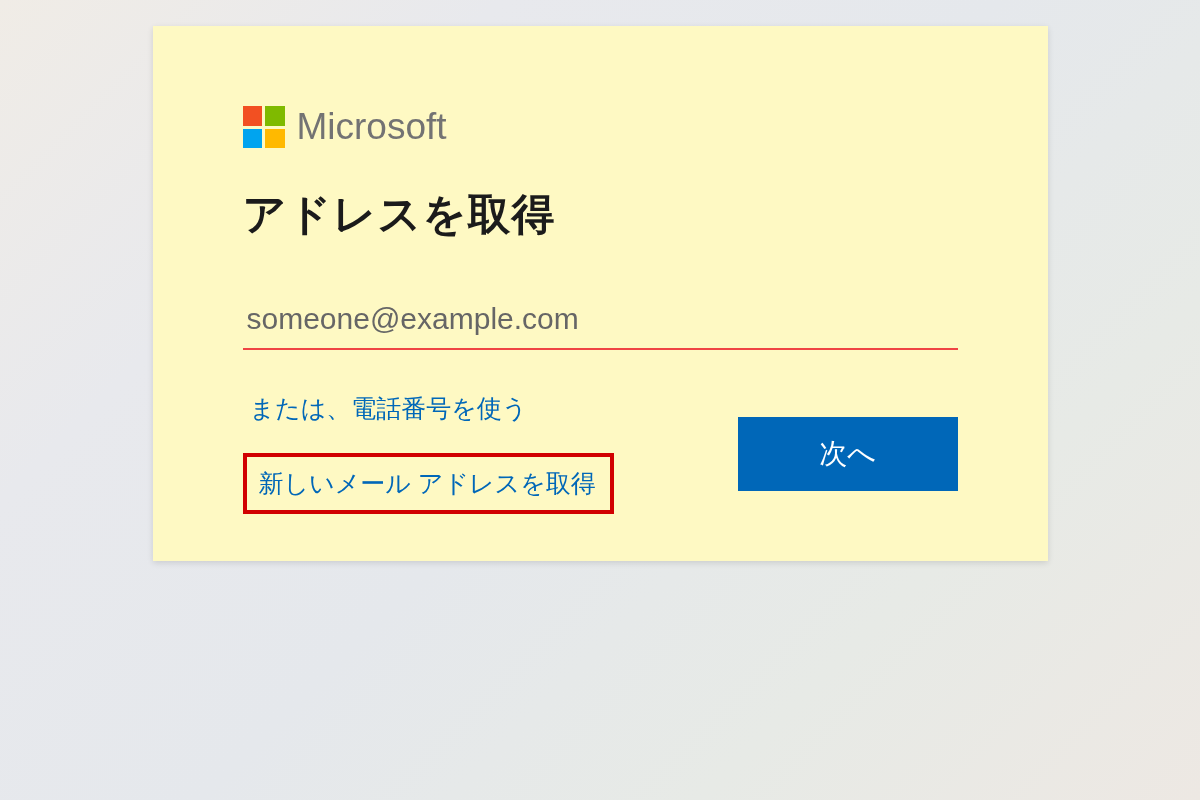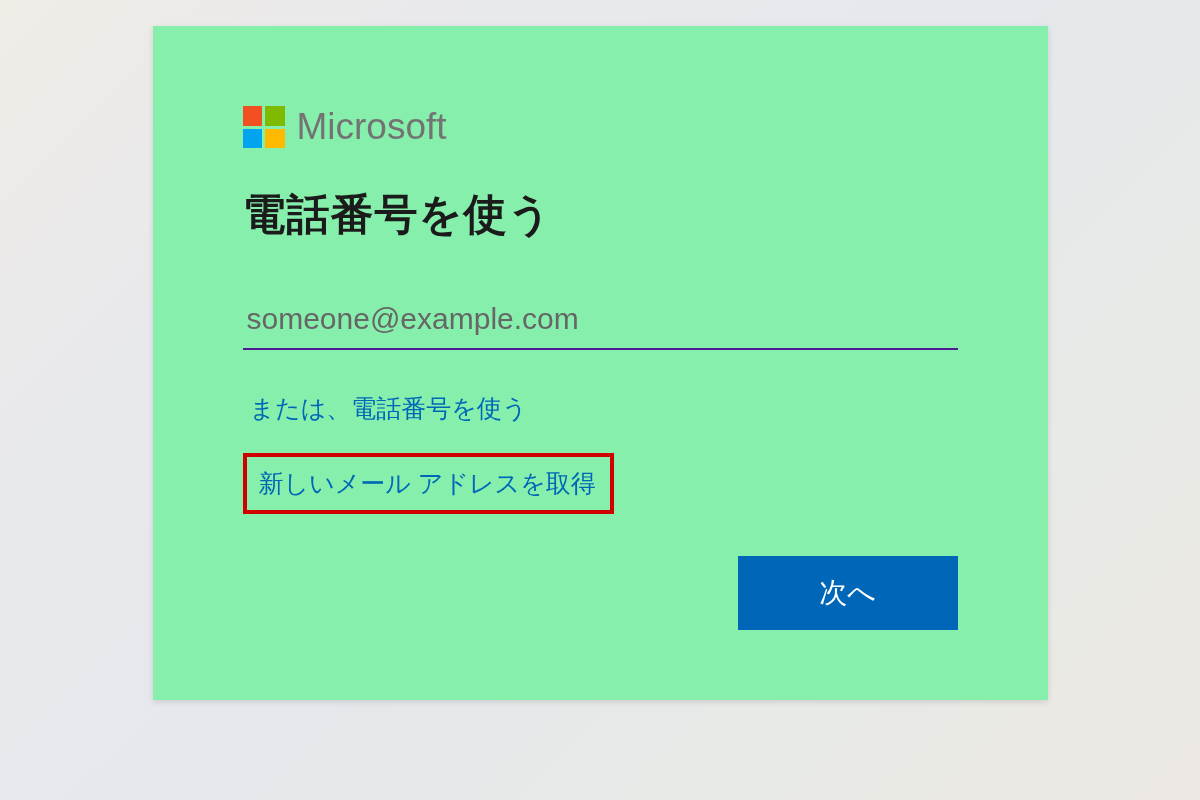--- a/index.html
+++ b/index.html
@@ -11,23 +11,23 @@
       font-family: "Segoe UI", "Yu Gothic UI", "Meiryo", sans-serif;
       width: 1200px;
       height: 800px;
       background: linear-gradient(135deg, #f0ece6 0%, #e8e9ed 25%, #e5e8ec 50%, #e7eae6 75%, #ede8e3 100%);
       display: flex;
       justify-content: center;
       align-items: flex-start;
       padding-top: 26px;
     }
     .card {
-      background: #86efac;
+      background: #fef9c3;
       width: 895px;
-      height: 674px;
+      height: 535px;
       box-shadow: 0 2px 6px rgba(0,0,0,0.12);
       padding: 80px 90px 50px 90px;
       position: relative;
     }
     .logo-row {
       display: flex;
       align-items: center;
       gap: 12px;
       margin-bottom: 38px;
     }
@@ -51,21 +51,21 @@
     .heading {
       font-size: 43px;
       font-weight: 700;
       color: #1b1b1b;
       margin-bottom: 52px;
       letter-spacing: 1px;
     }
     .email-input {
       width: 100%;
       border: none;
-      border-bottom: 2px solid #4c1d95;
+      border-bottom: 2px solid #ef4444;
       font-size: 30px;
       padding: 6px 4px 12px 4px;
       color: #1b1b1b;
       outline: none;
       margin-bottom: 42px;
       background: transparent;
     }
     .email-input::placeholder {
       color: #666666;
       opacity: 1;
@@ -111,21 +111,21 @@
   <div class="logo-row">
     <div class="ms-logo">
       <div class="sq1"></div>
       <div class="sq2"></div>
       <div class="sq3"></div>
       <div class="sq4"></div>
     </div>
     <span class="logo-text">Microsoft</span>
   </div>
 
-  <h1 class="heading">電話番号を使う</h1>
+  <h1 class="heading">アドレスを取得</h1>
 
   <input type="text" class="email-input" placeholder="someone@example.com" style="">
 
   <div>
     <a class="link">または、電話番号を使う</a>
   </div>
 
   <div class="highlight-box">
     <span class="link-inner">新しいメール アドレスを取得</span>
   </div>

